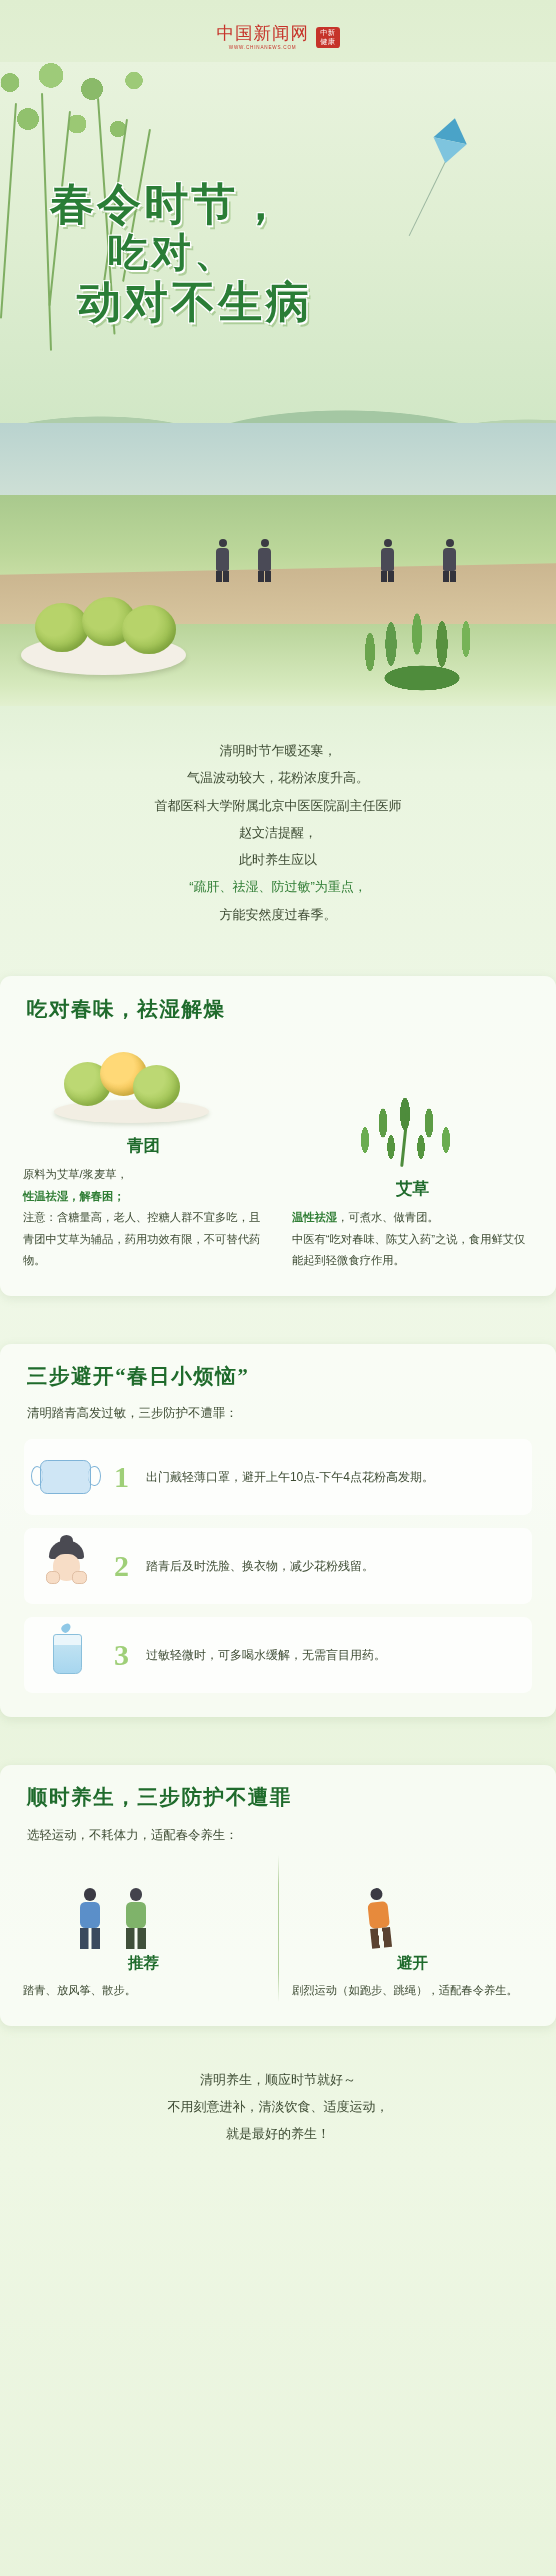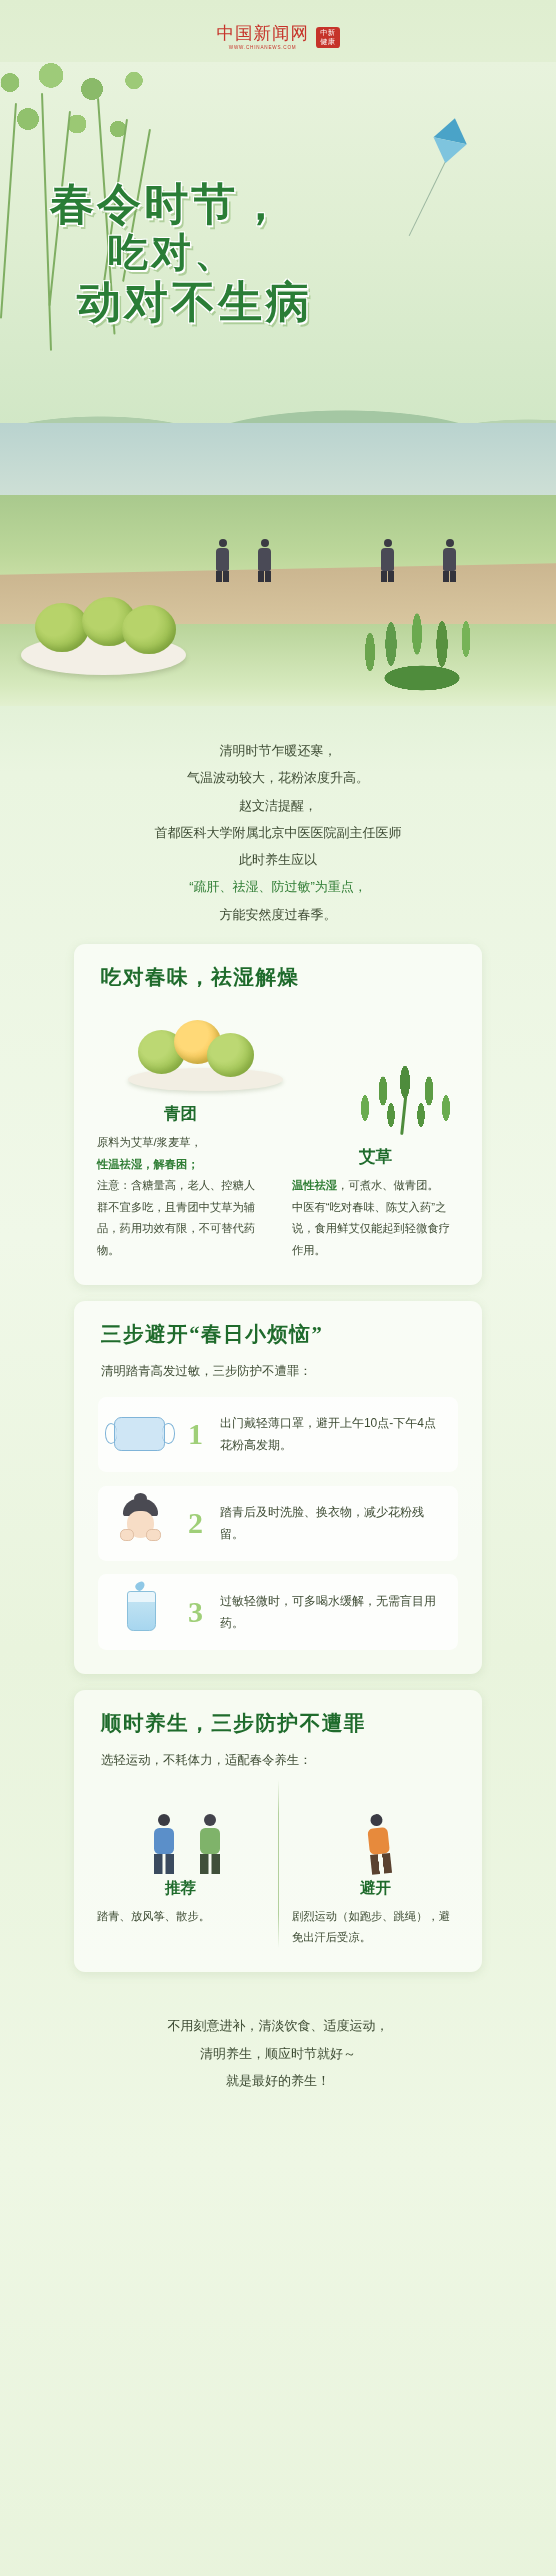--- a/index.html
+++ b/index.html
@@ -282,22 +282,22 @@
     color: #3d4b33;
     font-size: 13px;
     line-height: 2.1;
     z-index: 6;
   }
   .intro .hl { color: #2f7d34; }
 
   
   .section {
     position: relative;
-    width: 408px;
-    margin: 16px auto 0;
+    width: 556px;
+    margin: 48px auto 0;
     background: rgba(255,255,255,.62);
     border-radius: 11.3px;
     padding: 0 0 24px;
     box-shadow: 0 2.1px 9.3px rgba(130,160,110,.16);
   }
   .sec-title-wrap {
     position: relative;
     padding: 17.5px 0 5.2px 21.6px;
   }
   .sec-title {
@@ -621,22 +621,22 @@
       <div class="ball b2"></div>
       <div class="ball b3"></div>
     </div>
 
     <div class="wormwood"></div>
   </div>
 
   <div class="intro">
     <div>清明时节乍暖还寒，</div>
     <div>气温波动较大，花粉浓度升高。</div>
+    <div>首都医科大学附属北京中医医院副主任医师</div>
     <div>赵文洁提醒，</div>
-    <div>首都医科大学附属北京中医医院副主任医师</div>
     <div>此时养生应以</div>
     <div class="hl">“疏肝、祛湿、防过敏”为重点，</div>
     <div>方能安然度过春季。</div>
   </div>
 
   <div class="section">
     <div class="sec-title-wrap">
       <span class="sec-title">吃对春味，祛湿解燥</span>
     </div>
 
@@ -738,25 +738,25 @@
 
       <div class="col">
         <div class="cmp-art">
           <div class="person" style="left:77px; transform:rotate(-6deg);">
             <div class="p-head" style="background:#3b3b44;"></div>
             <div class="p-body" style="background:#e78a3c;"></div>
             <div class="p-legs" style="background:linear-gradient(90deg,#5a4230 0 38%, transparent 39% 60%, #5a4230 61% 100%);"></div>
           </div>
         </div>
         <div class="tag">避开</div>
-        <div class="col-text">剧烈运动（如跑步、跳绳），避免出汗后受凉。</div>
+        <div class="col-text">剧烈运动（如跑步、跳绳），适配春令养生。</div>
       </div>
     </div>
   </div>
 
   <div class="closing">
+    <div>清明养生，顺应时节就好～</div>
     <div>不用刻意进补，清淡饮食、适度运动，</div>
-    <div>清明养生，顺应时节就好～</div>
     <div>就是最好的养生！</div>
   </div>
 
 </div>
 
 
 </body></html>

